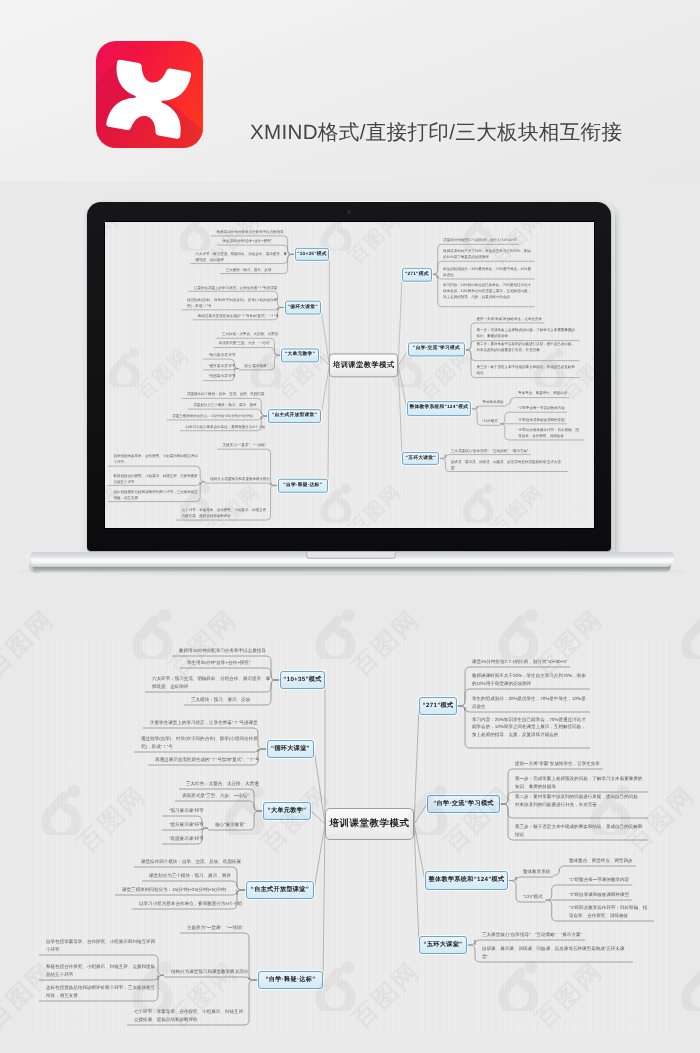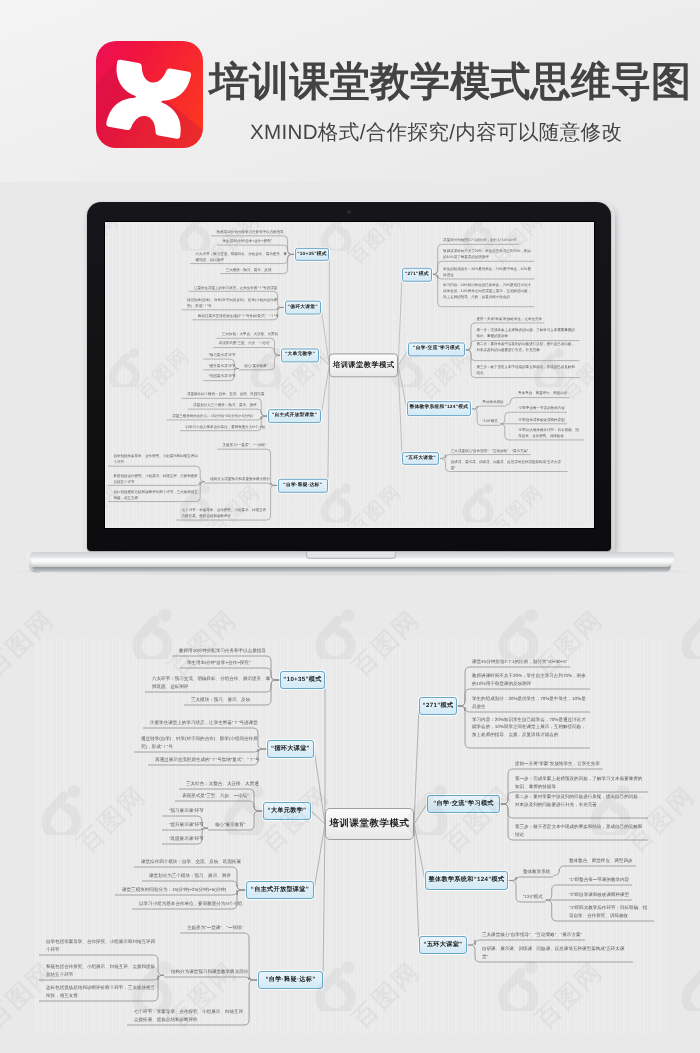--- a/index.html
+++ b/index.html
@@ -76,22 +76,21 @@
             </clipPath>
         </defs>
         <g clip-path="url(#lclip)">
         <path d="M20 22 L-25 70 L-25 130 L130 130 L130 108 L47 40 Z" fill="#c00f46" opacity="0.30"></path>
         <g transform="rotate(10 53.5 53.5)">
         <path fill="#fff" d="M 16 27 C 16 25.4 17.2 24.3 18.9 24.3 L 37.5 24.3 C 39.4 24.3 40.7 25.5 41.1 27.5 C 42.6 35.2 46.9 41.2 53.5 41.2 C 60.1 41.2 64.4 35.2 65.9 27.5 C 66.3 25.5 67.6 24.3 69.5 24.3 L 88.1 24.3 C 89.8 24.3 91 25.4 91 27 C 91 43.8 81.6 54.3 67.5 57.3 C 66.2 57.6 66.2 59 67.5 59.3 C 81.6 62.3 91 72.8 91 89.6 C 91 91.2 89.8 92.3 88.1 92.3 L 69.5 92.3 C 67.6 92.3 66.3 91.1 65.9 89.1 C 64.4 81.4 60.1 75.4 53.5 75.4 C 46.9 75.4 42.6 81.4 41.1 89.1 C 40.7 91.1 39.4 92.3 37.5 92.3 L 18.9 92.3 C 17.2 92.3 16 91.2 16 89.6 C 16 72.8 25.4 62.3 39.5 59.3 C 40.8 59 40.8 57.6 39.5 57.3 C 25.4 54.3 16 43.8 16 27 Z"></path>
         </g>
         </g>
       </svg>
     </div>
-    <div class="h-title">培训课堂教学模式思维导图</div>
-    <div class="h-sub">XMIND格式/合作探究/内容可以随意修改</div>
+    <div class="h-sub">XMIND格式/直接打印/三大板块相互衔接</div>
   </div>
 
   <div class="laptop">
     <div class="lid-rim"></div>
     <div class="lid">
       <div class="cam"></div>
       <div class="lid-screen">
         <div class="map" id="map-small" style="width:489px;height:306.4px;transform:scale(1,0.9954);transform-origin:0 0;">
             <div class="paper"></div>
             <div style="position: absolute; left: 0px; top: 0px; width: 100%; height: 100%; overflow: hidden;">

